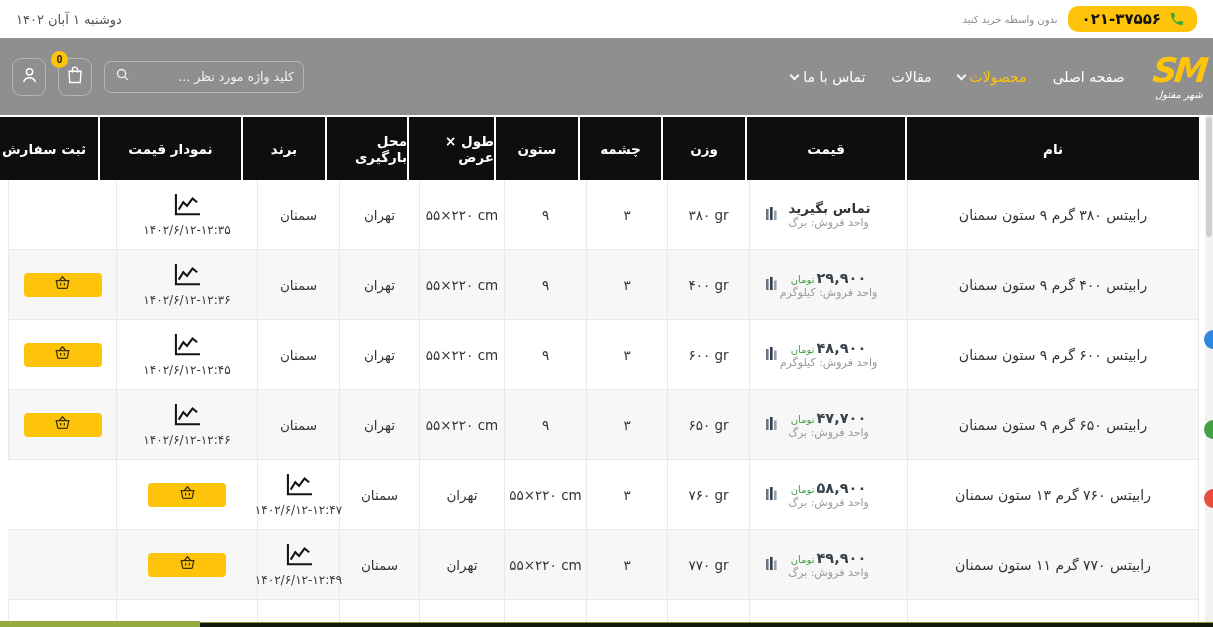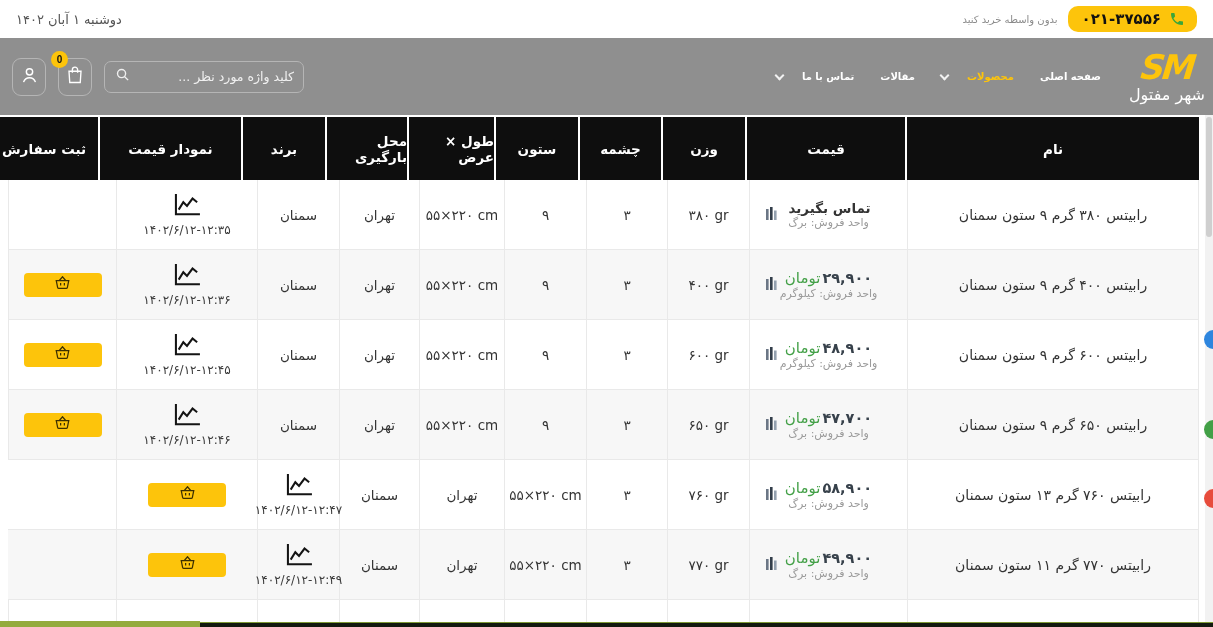--- a/index.html
+++ b/index.html
@@ -20,23 +20,23 @@
   .phone-badge{ background:#fdc40b; border-radius:10px; padding:4px 12px 4px 14px; display:flex; align-items:center; gap:8px; }
   .phone-number{ font-size:15px; font-weight:bold; color:#111; }
   .phone-ico svg{ display:block; }
   .topbar-date{ font-size:13px; color:#555; }
 
   
   .main-header{ height:77px; background:#8f8f8f; display:flex; align-items:center; justify-content:space-between; padding:0 8px 0 12px; }
   .header-right{ display:flex; align-items:center; }
   .logo{ display:flex; flex-direction:column; align-items:center; line-height:1; margin-left:28px; cursor:pointer; }
   .logo-mark{ font-size:34px; font-weight:bold; font-style:italic; color:#fdc40b; letter-spacing:-3px; transform:skewX(-6deg); }
-  .logo-name{ font-size:16px; color:#fff; margin-top:2px; border-top:1px solid rgba(255,255,255,.0); }
+  .logo-name{ font-size:10px; color:#fff; margin-top:2px; border-top:1px solid rgba(255,255,255,.0); font-style:italic; }
   nav{ display:flex; align-items:center; gap:26px; }
-  .nav-item{ font-size:10px; font-weight:bold; color:#ffffff; display:flex; align-items:center; gap:19px; cursor:pointer; white-space:nowrap; }
+  .nav-item{ font-size:14px; font-weight:normal; color:#ffffff; display:flex; align-items:center; gap:5px; cursor:pointer; white-space:nowrap; }
   .nav-item.active{ color:#fdc40b; }
   .chev{ width:7px; height:7px; border-left:2px solid #f2f2f2; border-bottom:2px solid #f2f2f2; transform:rotate(-45deg); margin-top:-3px; }
   .header-left{ display:flex; align-items:center; gap:12px; }
   .search-box{ width:200px; height:32px; border:1px solid #b5b5b5; border-radius:7px; display:flex; align-items:center; padding:0 10px; gap:8px; direction:ltr; }
   .search-box svg{ flex:0 0 auto; }
   .search-input{ flex:1; background:transparent; border:none; outline:none; color:#fff; font-size:12.5px; text-align:right; direction:rtl; font-family:inherit; }
   .search-input::placeholder{ color:#f0f0f0; }
   .icon-btn{ width:34px; height:38px; border:1px solid #b5b5b5; border-radius:9px; background:transparent; display:flex; align-items:center; justify-content:center; position:relative; cursor:pointer; }
   .cart-badge{ position:absolute; top:-8px; left:-8px; background:#fdc40b; color:#111; font-size:10px; font-weight:bold; width:17px; height:17px; border-radius:50%; display:flex; align-items:center; justify-content:center; }
 
@@ -46,21 +46,21 @@
   .t-head{ background:#fff; column-gap:2px; }
   .t-head .h-cell{ background:#0e0e0e; height:63px; display:flex; align-items:center; justify-content:center; color:#fff; font-size:13.5px; font-weight:bold; }
   .t-row{ border-bottom:1px solid #e9e9e9; height:70px; background:#fff; }
   .t-row:nth-child(even){ background:#f7f7f7; }
   .t-cell{ display:flex; flex-direction:column; align-items:center; justify-content:center; font-size:13.5px; color:#333; position:relative; border-left:1px solid #e9e9e9; }
   .t-cell:first-child{ border-right:1px solid #e9e9e9; }
   .name-cell{ font-size:14px; }
   .price-main{ display:flex; align-items:baseline; gap:2px; }
   .price-value{ font-size:14.5px; font-weight:bold; color:#37414b; }
   .price-value.call{ font-size:13.5px; font-weight:600; color:#333; }
-  .price-currency{ font-size:15px; color:#43a047; }
+  .price-currency{ font-size:10px; color:#43a047; }
   .price-unit{ font-size:11px; color:#9a9a9a; }
   .price-bars{ position:absolute; left:16px; top:50%; transform:translateY(-50%); }
   .chart-link{ display:flex; flex-direction:column; align-items:center; gap:3px; cursor:pointer; }
   .chart-date{ font-size:12px; color:#3a3a3a; }
   .cart-btn{ width:78px; height:24px; background:#fdc40b; border:none; border-radius:4px; display:flex; align-items:center; justify-content:center; cursor:pointer; }
 
   
   .v-scrollbar{ position:absolute; top:115px; bottom:0; right:0; width:8px; background:#f2f2f2; }
   .v-thumb{ position:absolute; top:2px; right:1px; width:6px; height:120px; background:#cfcfcf; border-radius:3px; }
   .bottom-strip{ position:absolute; bottom:0; left:0; width:100%; height:6px; z-index:5; }

